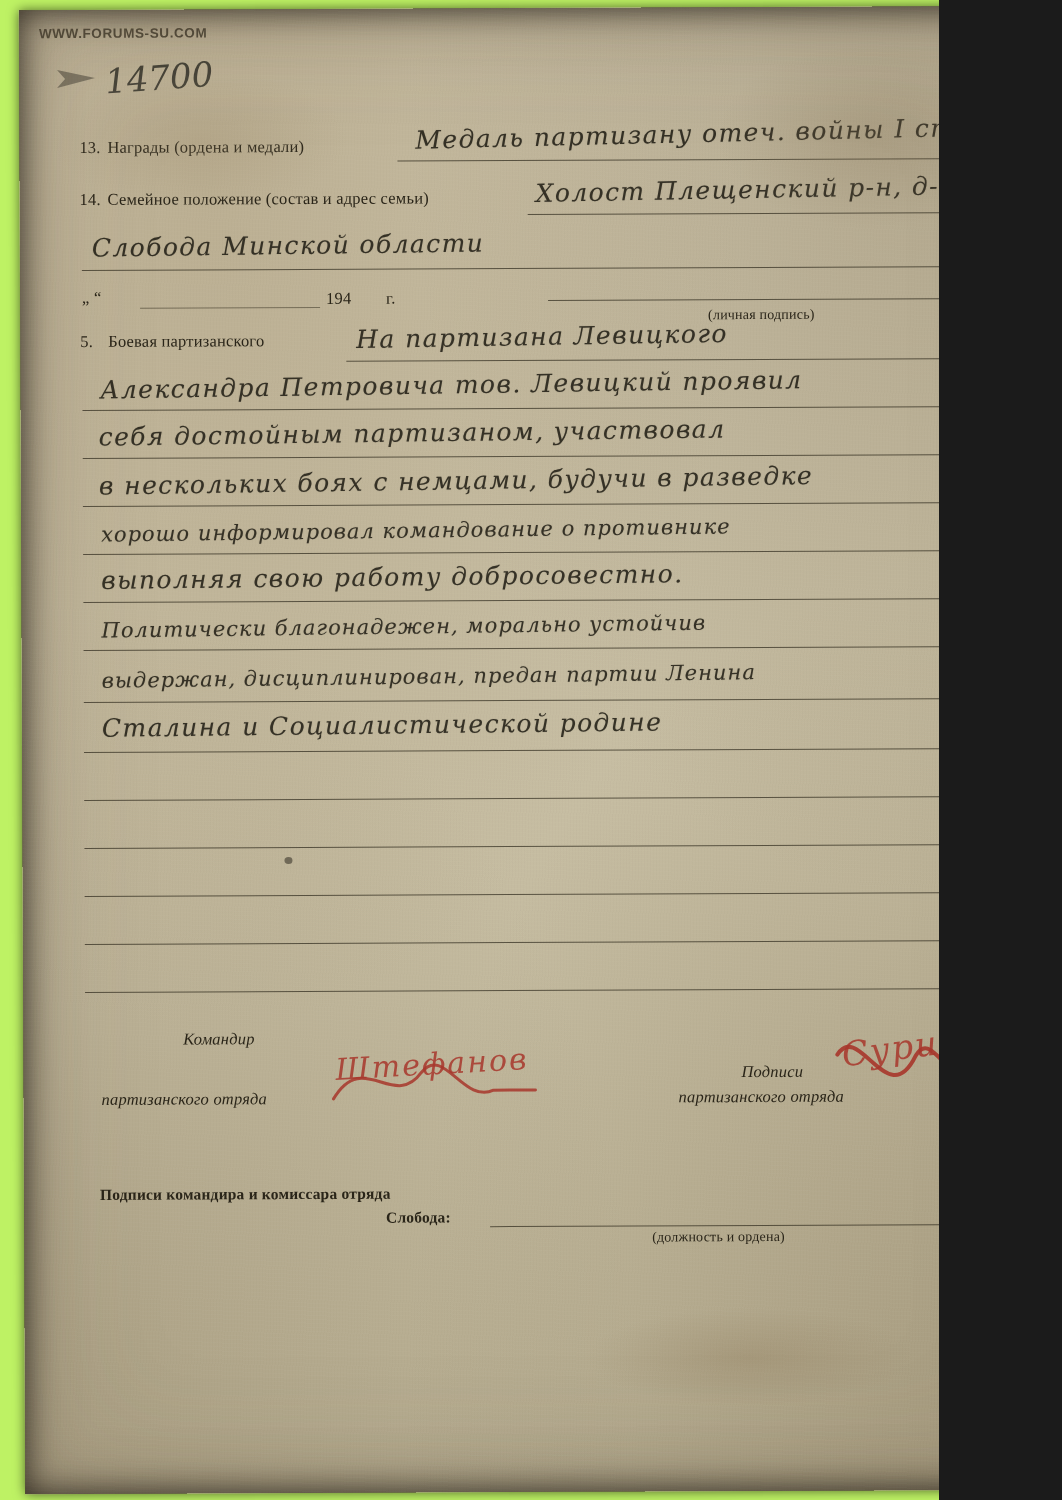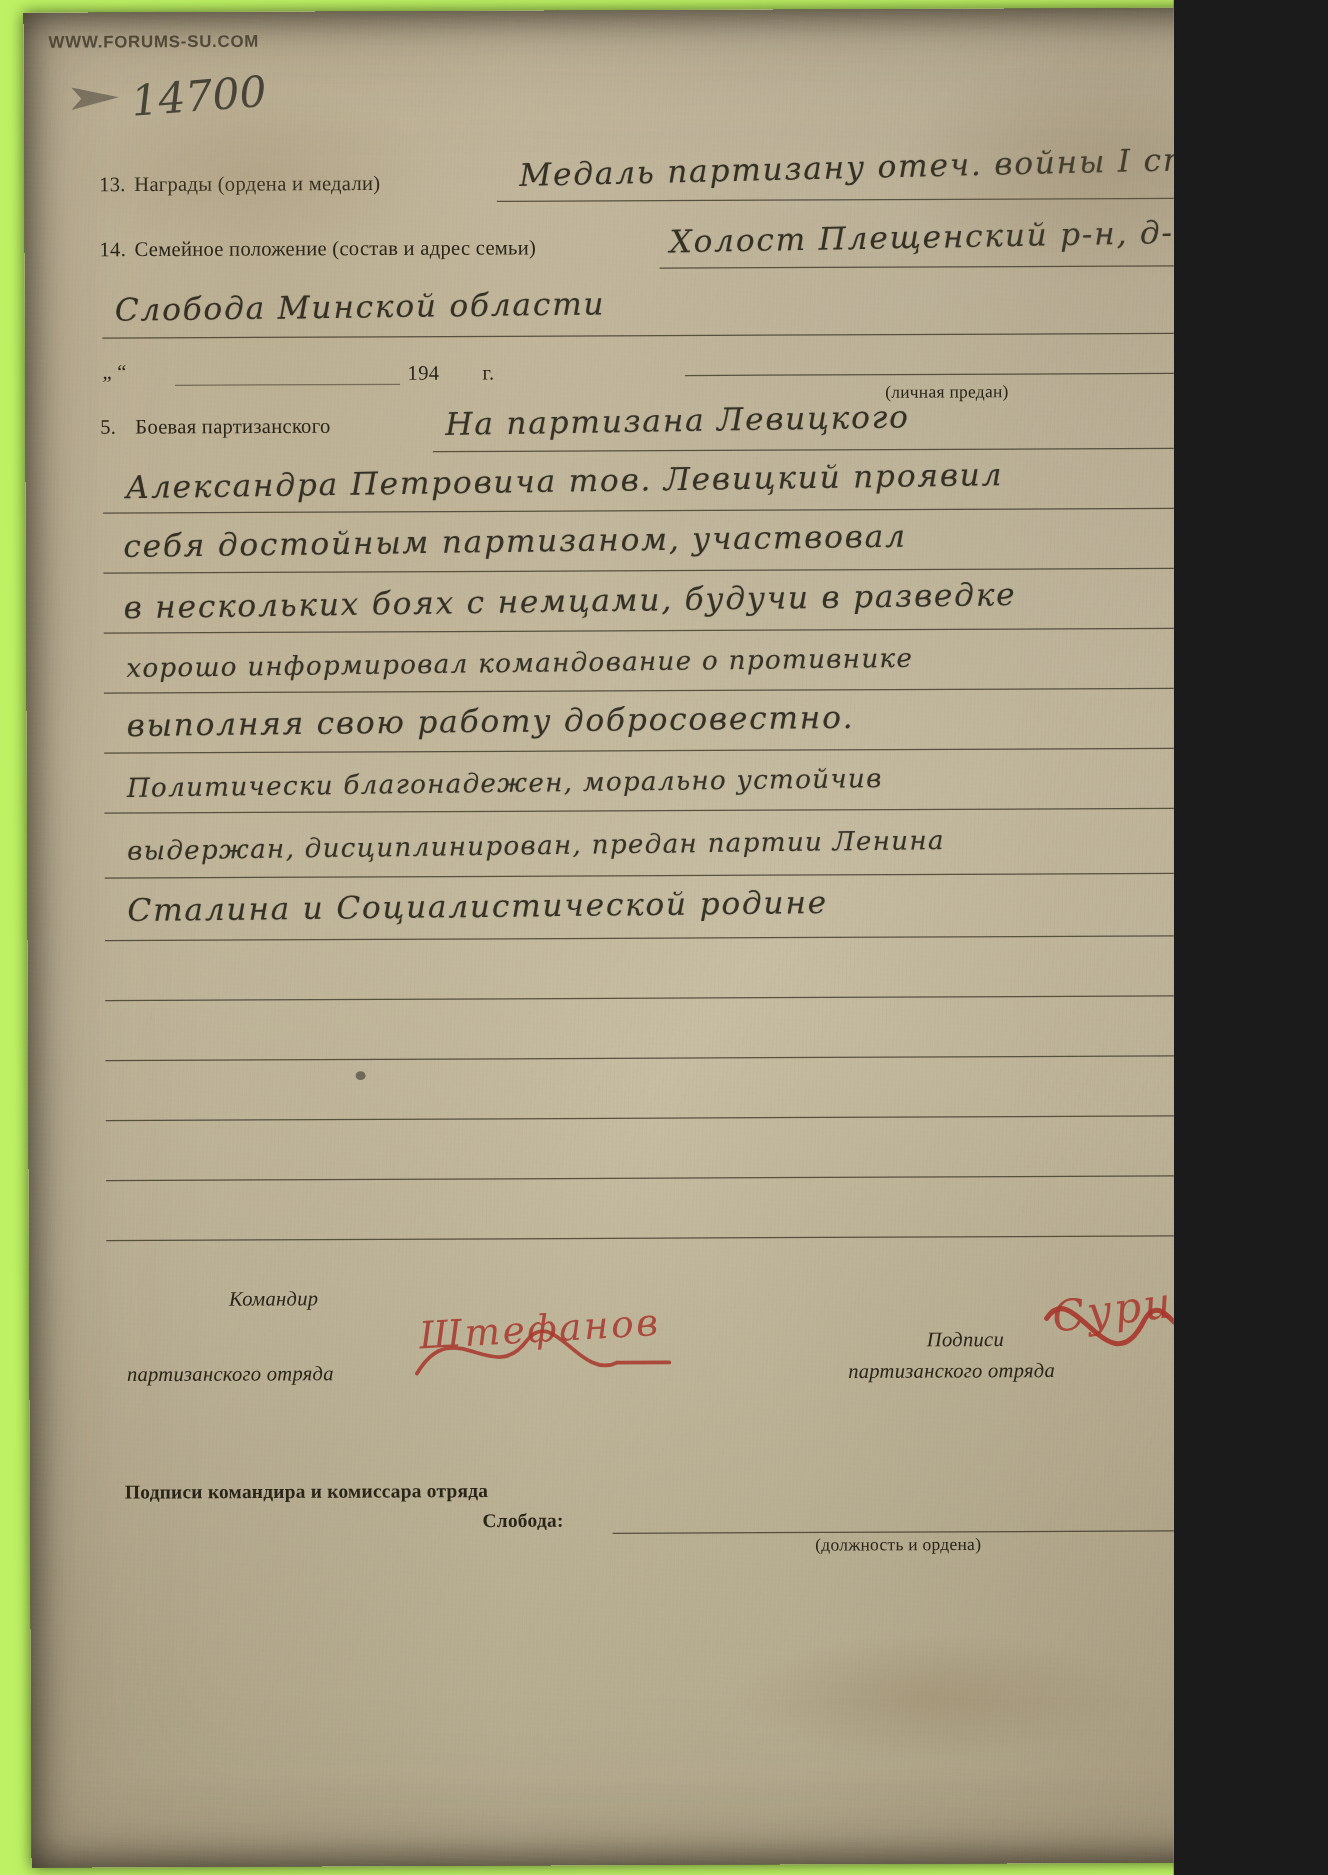--- a/index.html
+++ b/index.html
@@ -177,21 +177,21 @@
       <div class="hand" style="left:516px; top:168px; transform:rotate(-0.8deg);">Холост Плещенский р-н, д-р</div>
 
       <div class="rule" style="left:62px; top:260px; width:938px;"></div>
       <div class="hand" style="left:72px; top:222px; transform:rotate(-0.5deg);">Слобода Минской области</div>
 
       <div class="printed" style="left:62px; top:278px;">„     “</div>
       <div class="rule thin" style="left:120px; top:298px; width:180px;"></div>
       <div class="printed" style="left:306px; top:280px;">194</div>
       <div class="printed" style="left:366px; top:280px;">г.</div>
       <div class="rule" style="left:528px; top:292px; width:472px;"></div>
-      <div class="printed small" style="left:688px; top:300px;">(личная предан)</div>
+      <div class="printed small" style="left:688px; top:300px;">(личная подпись)</div>
 
       <div class="printed" style="left:60px; top:322px;">5.</div>
       <div class="printed" style="left:88px; top:322px;">Боевая партизанского</div>
 
       <div class="rule" style="left:326px; top:352px; width:674px;"></div>
       <div class="rule" style="left:62px; top:400px; width:938px;"></div>
       <div class="rule" style="left:62px; top:448px; width:938px;"></div>
       <div class="rule" style="left:62px; top:496px; width:938px;"></div>
       <div class="rule" style="left:62px; top:544px; width:938px;"></div>
       <div class="rule" style="left:62px; top:592px; width:938px;"></div>

